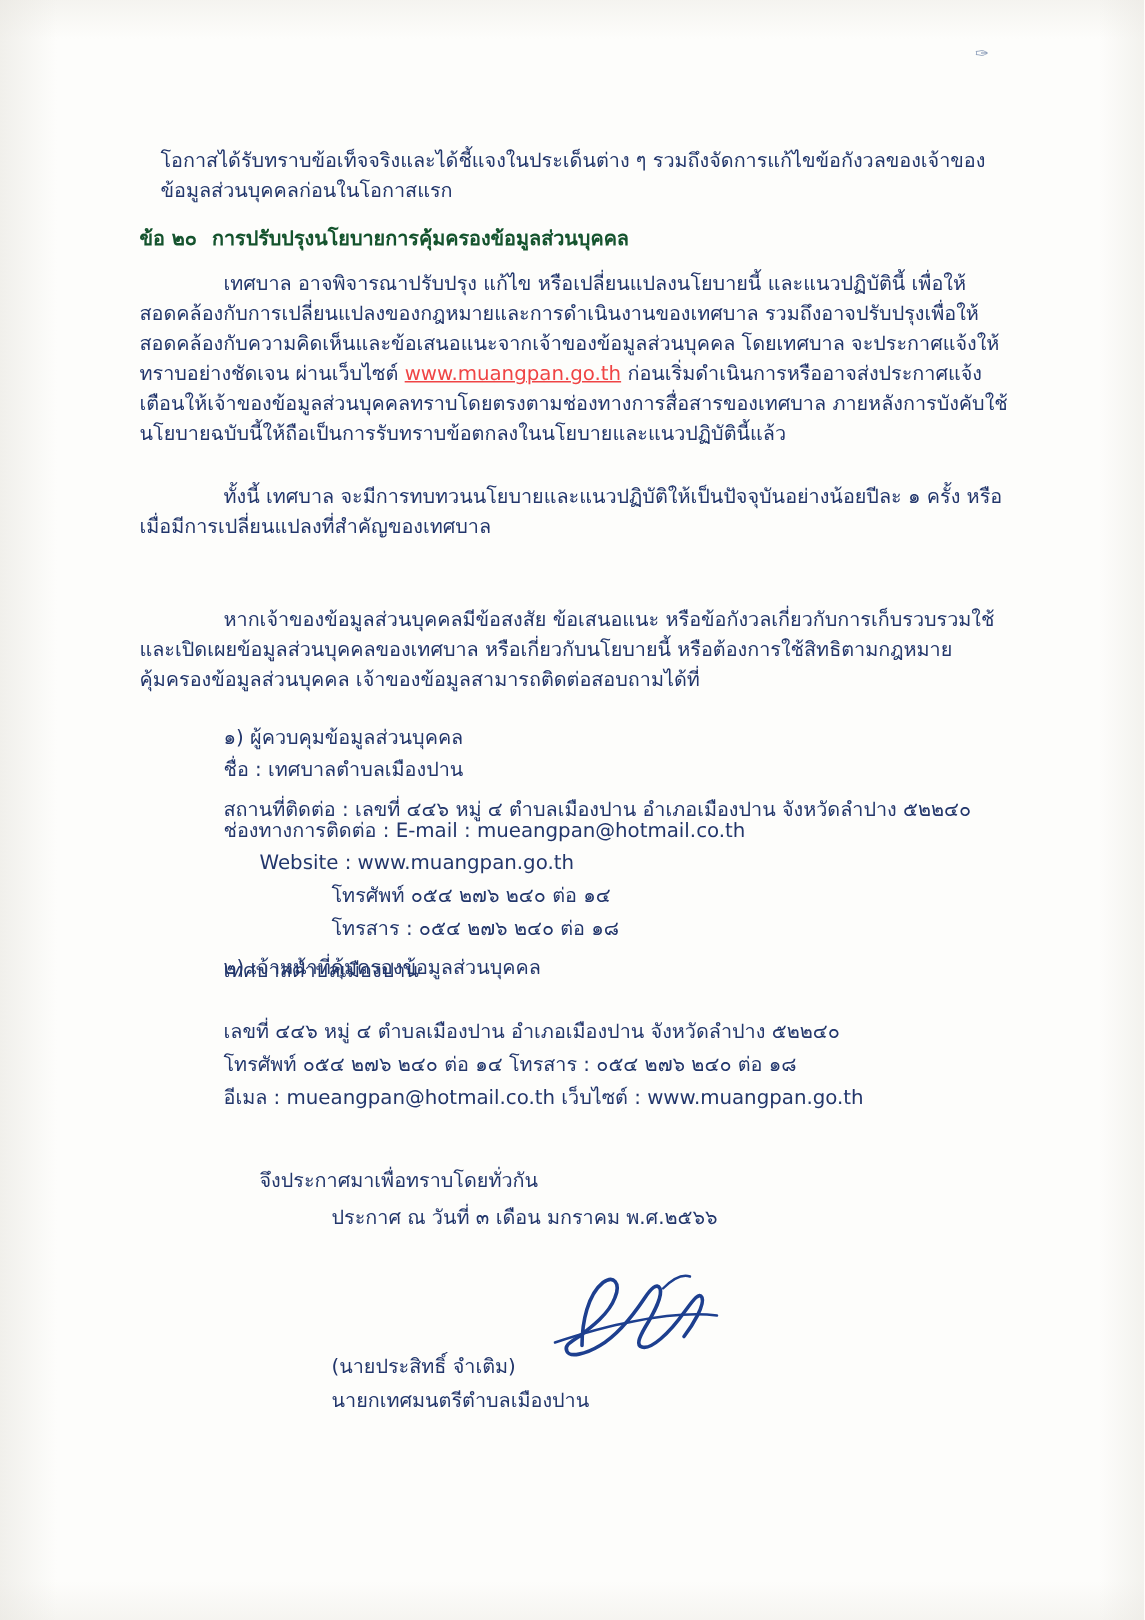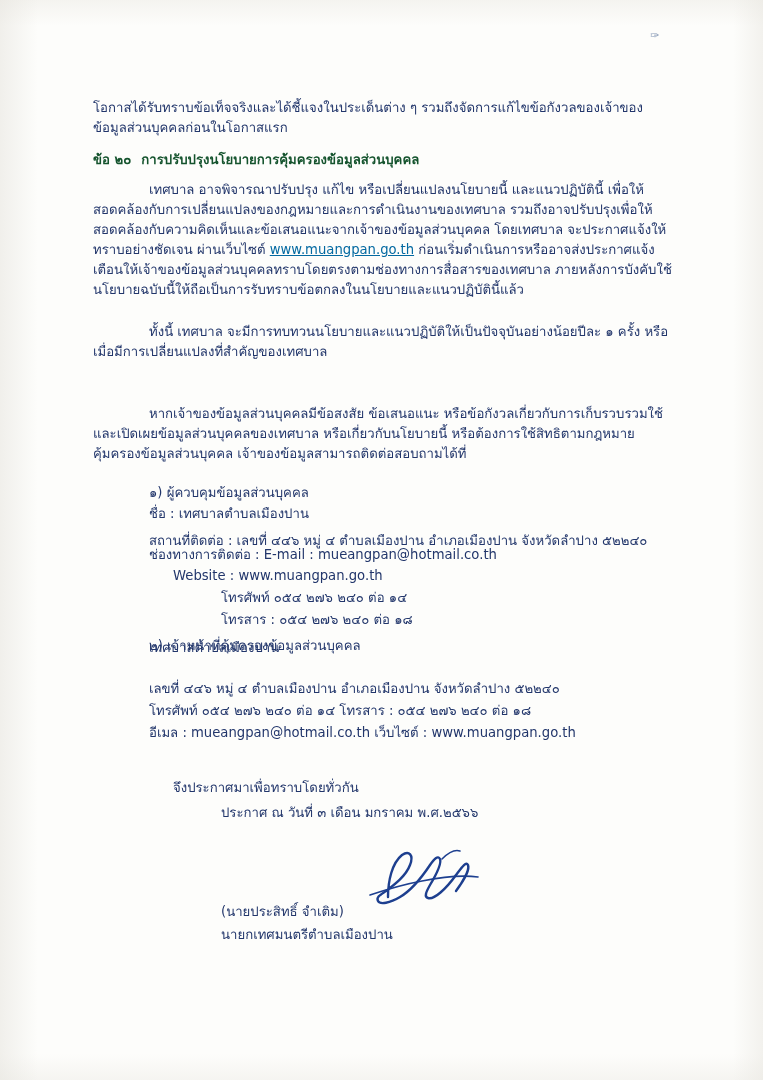--- a/index.html
+++ b/index.html
@@ -69,21 +69,21 @@
     text-indent: 56px;
   }
   .heading {
     font-weight: 700;
     color: #14532d;
   }
   .heading .hnum {
     margin-right: 10px;
   }
   .link {
-    color: #0369a1;
+    color: #ef4444;
     text-decoration: underline;
   }
   .sub {
     margin-left: 56px;
   }
   .sub2 {
     margin-left: 80px;
   }
   .sub3 {
     margin-left: 128px;
@@ -104,21 +104,21 @@
 
 <div class="page">
   <div class="scan-tint"></div>
 
   <div class="content">
 
     <div class="smudge">✑</div>
 
     <div class="page-number"></div>
 
-    <div class="block para" style="top: 98px;">โอกาสได้รับทราบข้อเท็จจริงและได้ชี้แจงในประเด็นต่าง ๆ รวมถึงจัดการแก้ไขข้อกังวลของเจ้าของข้อมูลส่วนบุคคลก่อนในโอกาสแรก</div>
+    <div class="block para" style="top: 98px; margin-left: 14px;">โอกาสได้รับทราบข้อเท็จจริงและได้ชี้แจงในประเด็นต่าง ๆ รวมถึงจัดการแก้ไขข้อกังวลของเจ้าของข้อมูลส่วนบุคคลก่อนในโอกาสแรก</div>
 
     <div class="block heading" style="top: 150px;">
       <span class="hnum">ข้อ ๒๐</span><span>การปรับปรุงนโยบายการคุ้มครองข้อมูลส่วนบุคคล</span>
     </div>
 
     <div class="block para indent" style="top: 180px;">
       <span>เทศบาล อาจพิจารณาปรับปรุง แก้ไข หรือเปลี่ยนแปลงนโยบายนี้ และแนวปฏิบัตินี้ เพื่อให้สอดคล้องกับการเปลี่ยนแปลงของกฎหมายและการดำเนินงานของเทศบาล รวมถึงอาจปรับปรุงเพื่อให้สอดคล้องกับความคิดเห็นและข้อเสนอแนะจากเจ้าของข้อมูลส่วนบุคคล โดยเทศบาล จะประกาศแจ้งให้ทราบอย่างชัดเจน ผ่านเว็บไซต์ </span><a class="link" href="#">www.muangpan.go.th</a><span> ก่อนเริ่มดำเนินการหรืออาจส่งประกาศแจ้งเตือนให้เจ้าของข้อมูลส่วนบุคคลทราบโดยตรงตามช่องทางการสื่อสารของเทศบาล ภายหลังการบังคับใช้นโยบายฉบับนี้ให้ถือเป็นการรับทราบข้อตกลงในนโยบายและแนวปฏิบัตินี้แล้ว</span>
     </div>
 
     <div class="block para indent" style="top: 322px;">ทั้งนี้ เทศบาล จะมีการทบทวนนโยบายและแนวปฏิบัติให้เป็นปัจจุบันอย่างน้อยปีละ ๑ ครั้ง หรือเมื่อมีการเปลี่ยนแปลงที่สำคัญของเทศบาล</div>

